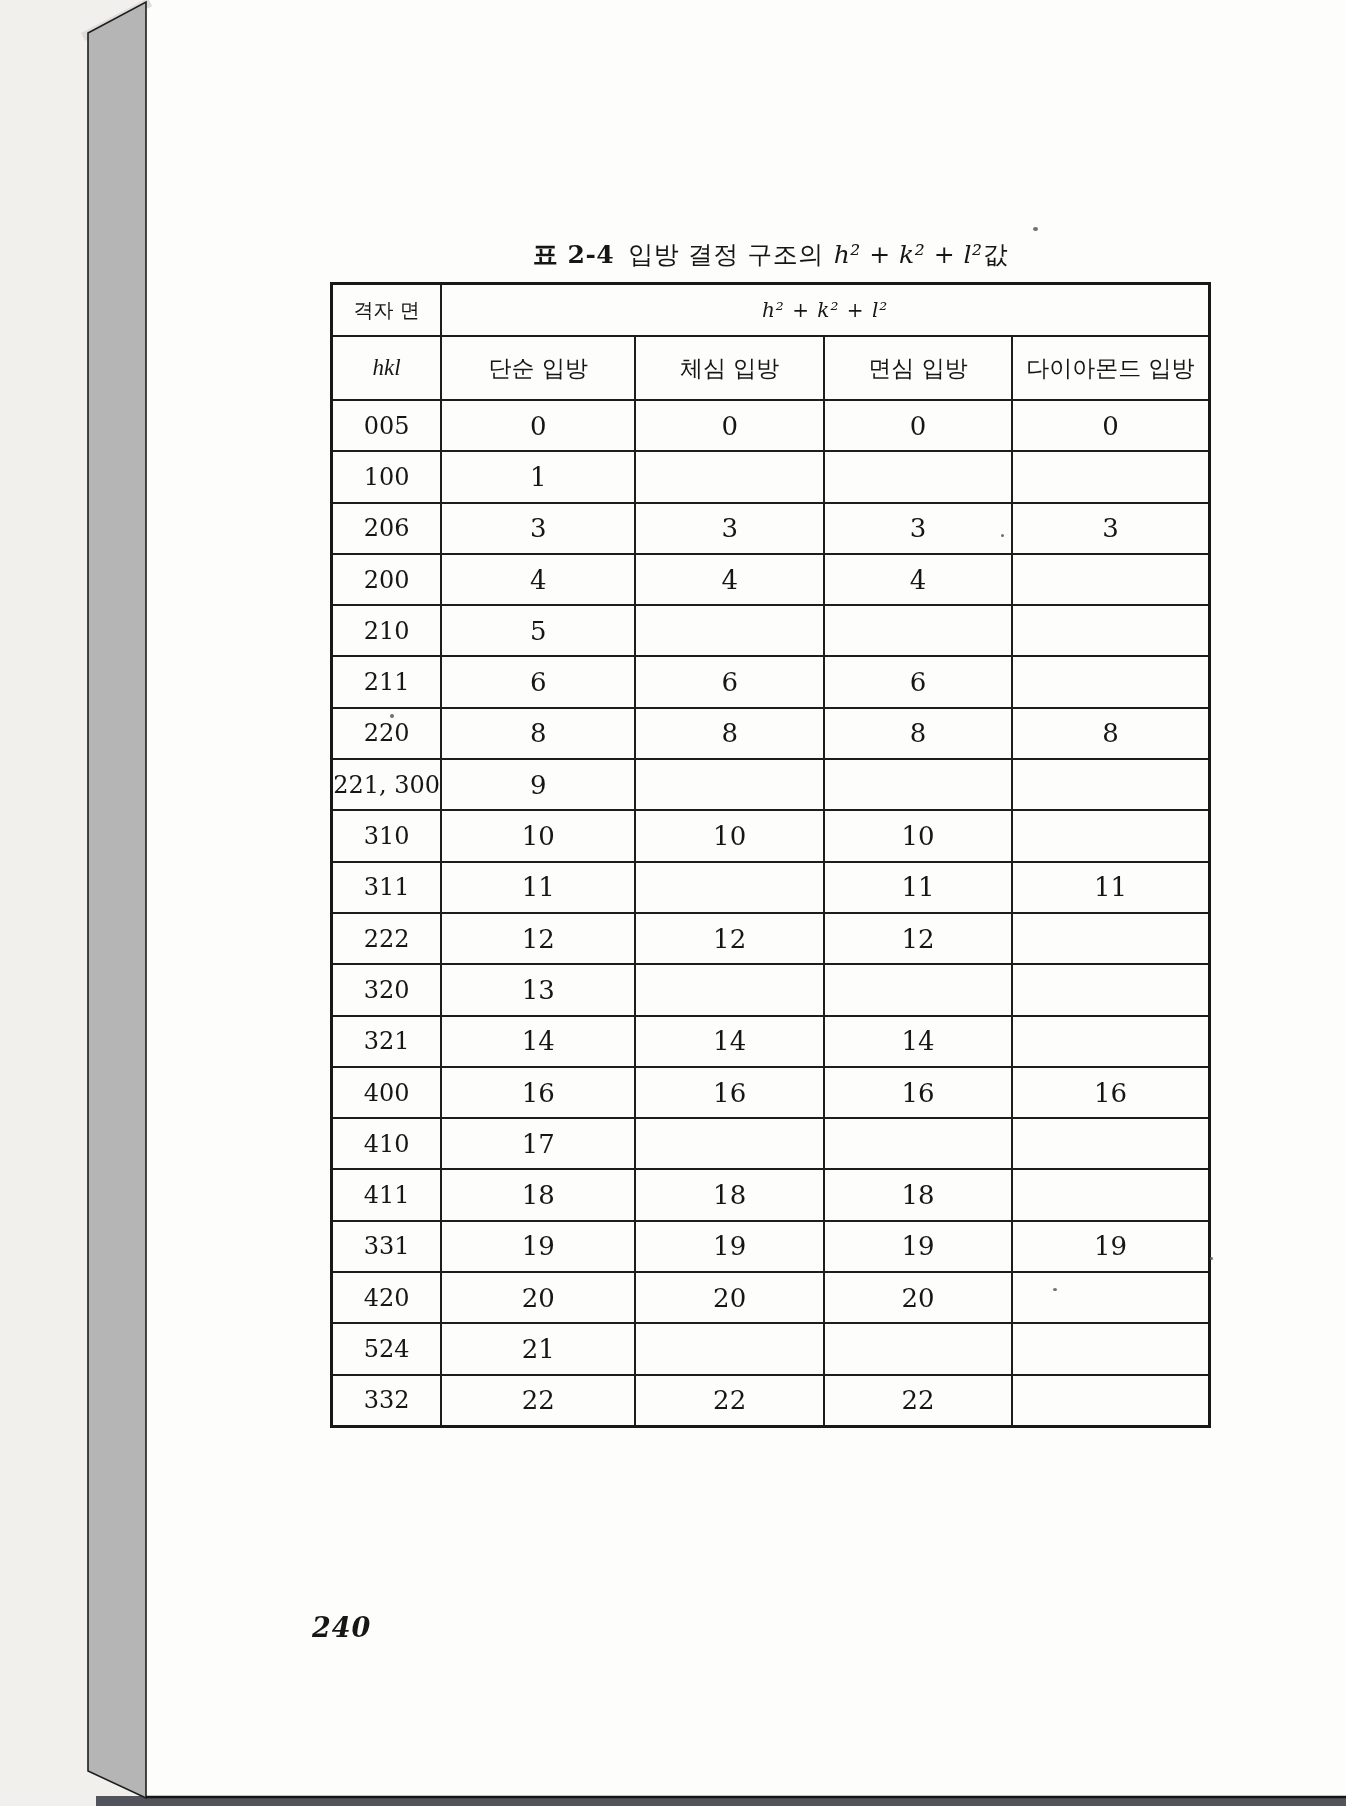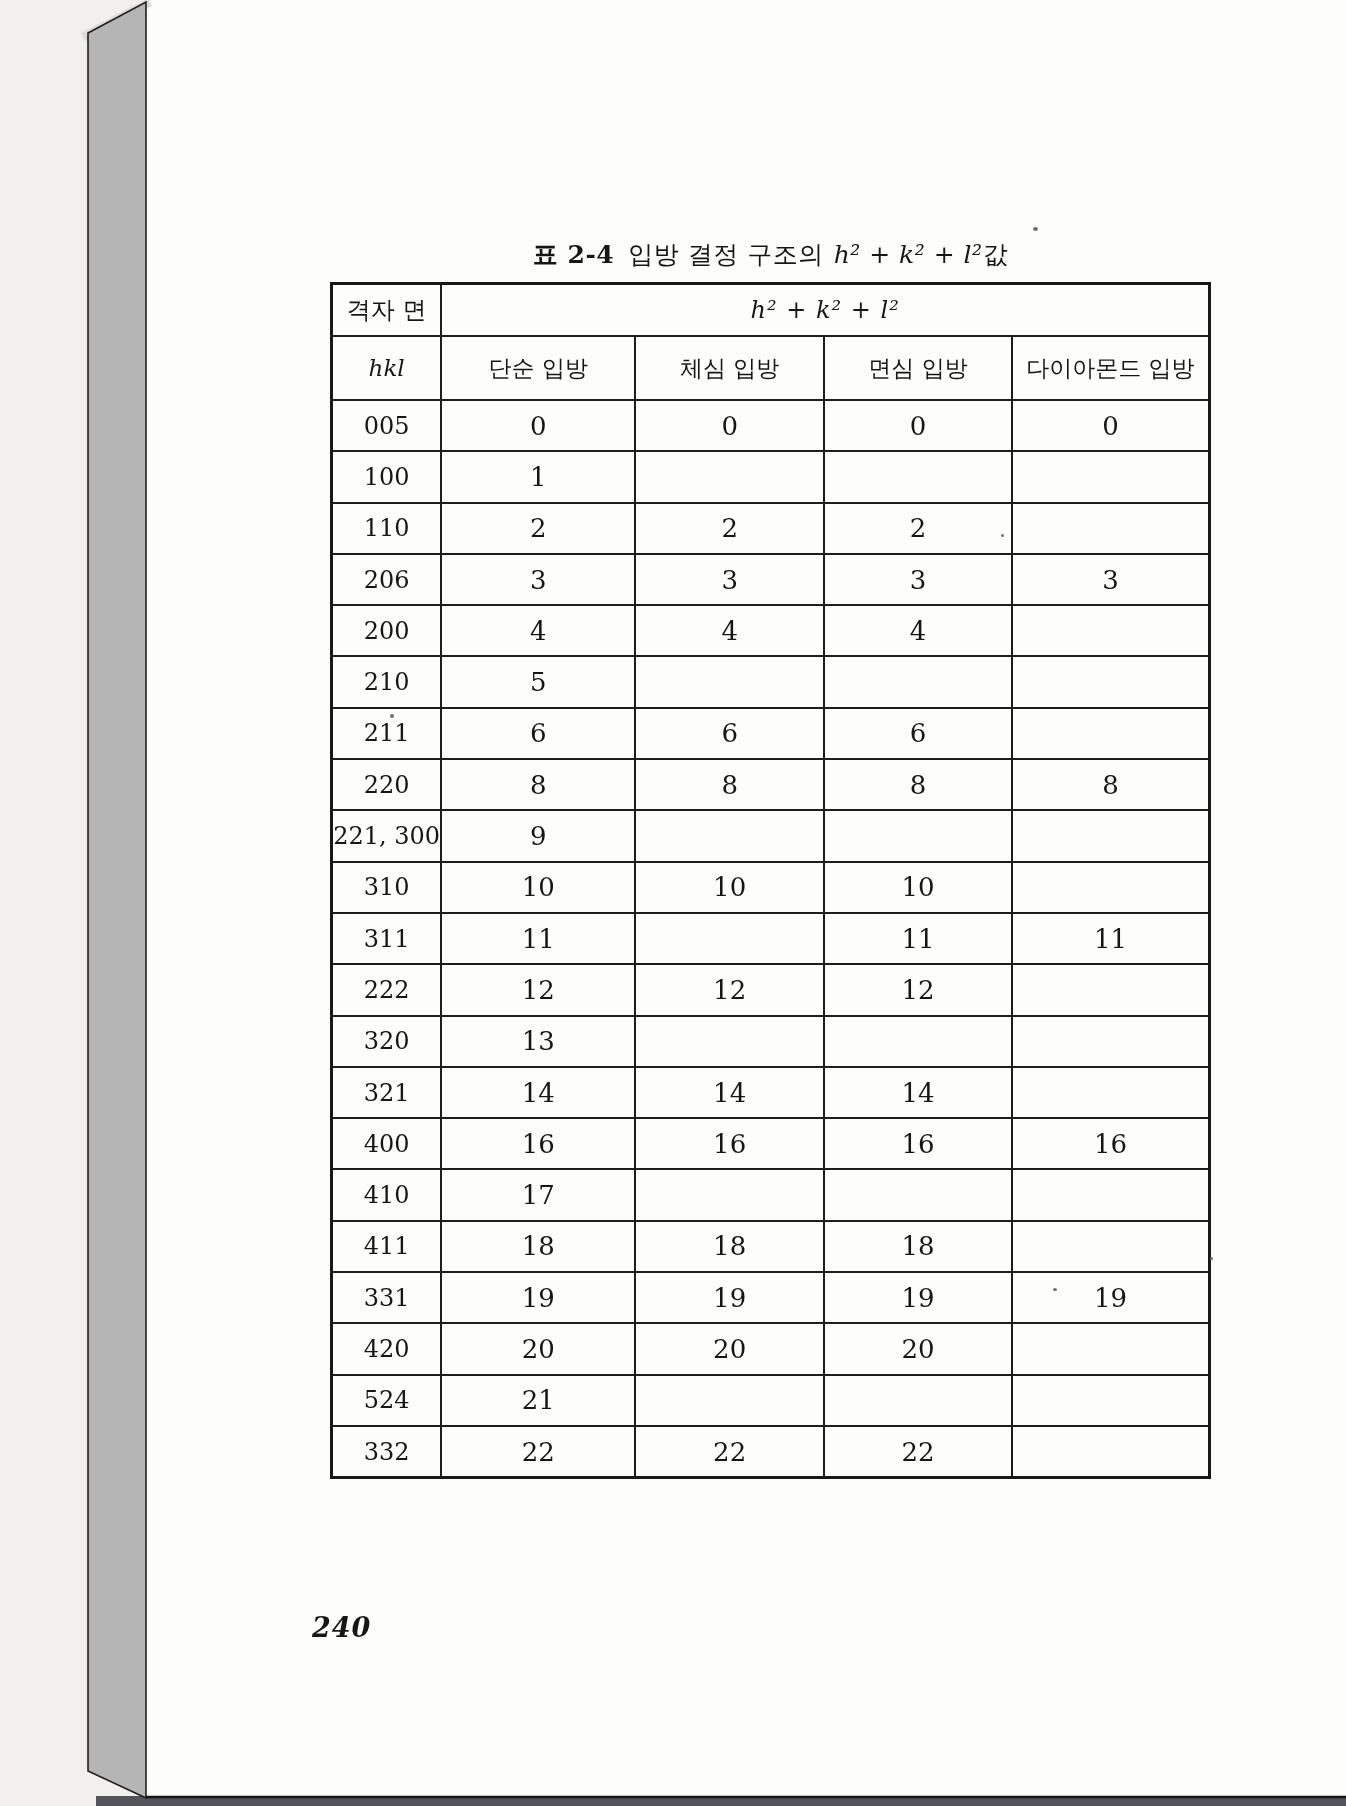--- a/index.html
+++ b/index.html
@@ -31,24 +31,24 @@
     position: absolute; left: 330px; top: 282px; width: 881px;
     border-collapse: collapse; table-layout: fixed;
     border: 3px solid #181818;
   }
   .xtable th, .xtable td {
     border: 2px solid #1d1d1d;
     text-align: center; vertical-align: middle;
     padding: 0; font-weight: normal;
     overflow: hidden; white-space: nowrap;
   }
-  .hrow1 th { height: 50px; font-size: 24px; }
+  .hrow1 th { height: 50px; font-size: 20px; }
   .hrow2 th { height: 62px; font-size: 23px; }
   .formula-cell { font-style: italic; font-size: 24px; letter-spacing: 1px; }
-  .hkl-head { font-style: italic; font-size: 23px; }
+  .hkl-head { font-style: italic; font-size: 23px; font-family: Liberation Serif, serif; }
   .xtable tbody td { height: 49.3px; font-size: 26px; }
   .xtable tbody td.hkl-col { font-size: 24px; }
 
   
   .pageno {
     position: absolute; left: 312px; top: 1612px;
     font-size: 27px; font-weight: bold;
     letter-spacing: 1px;
     font-style: italic;
   }
@@ -113,27 +113,20 @@
     <td>0</td>
   </tr>
         <tr>
     <td class="hkl-col">100</td>
     <td>1</td>
     <td></td>
     <td></td>
     <td></td>
   </tr>
         <tr>
-    <td class="hkl-col">110</td>
-    <td>2</td>
-    <td>2</td>
-    <td>2</td>
-    <td></td>
-  </tr>
-        <tr>
     <td class="hkl-col">206</td>
     <td>3</td>
     <td>3</td>
     <td>3</td>
     <td>3</td>
   </tr>
         <tr>
     <td class="hkl-col">200</td>
     <td>4</td>
     <td>4</td>

